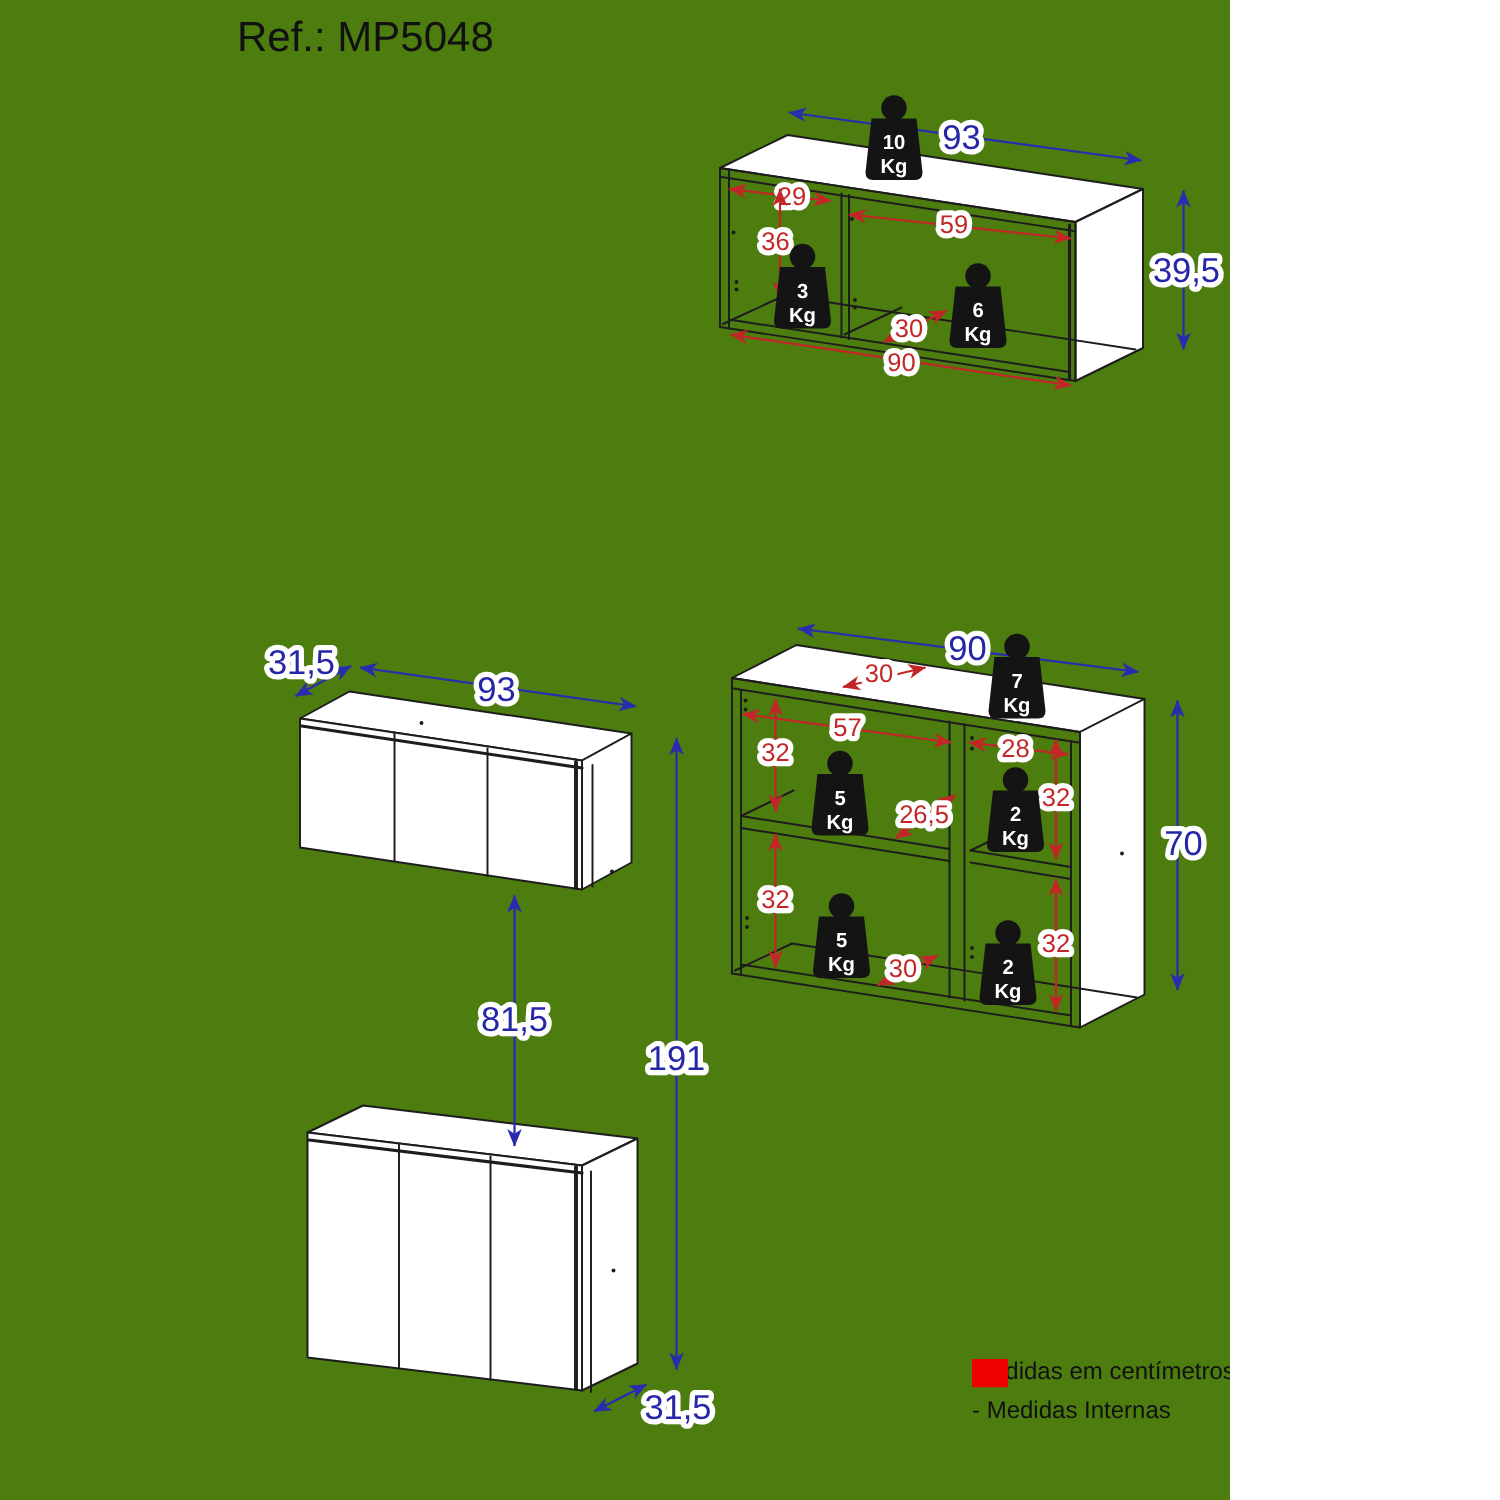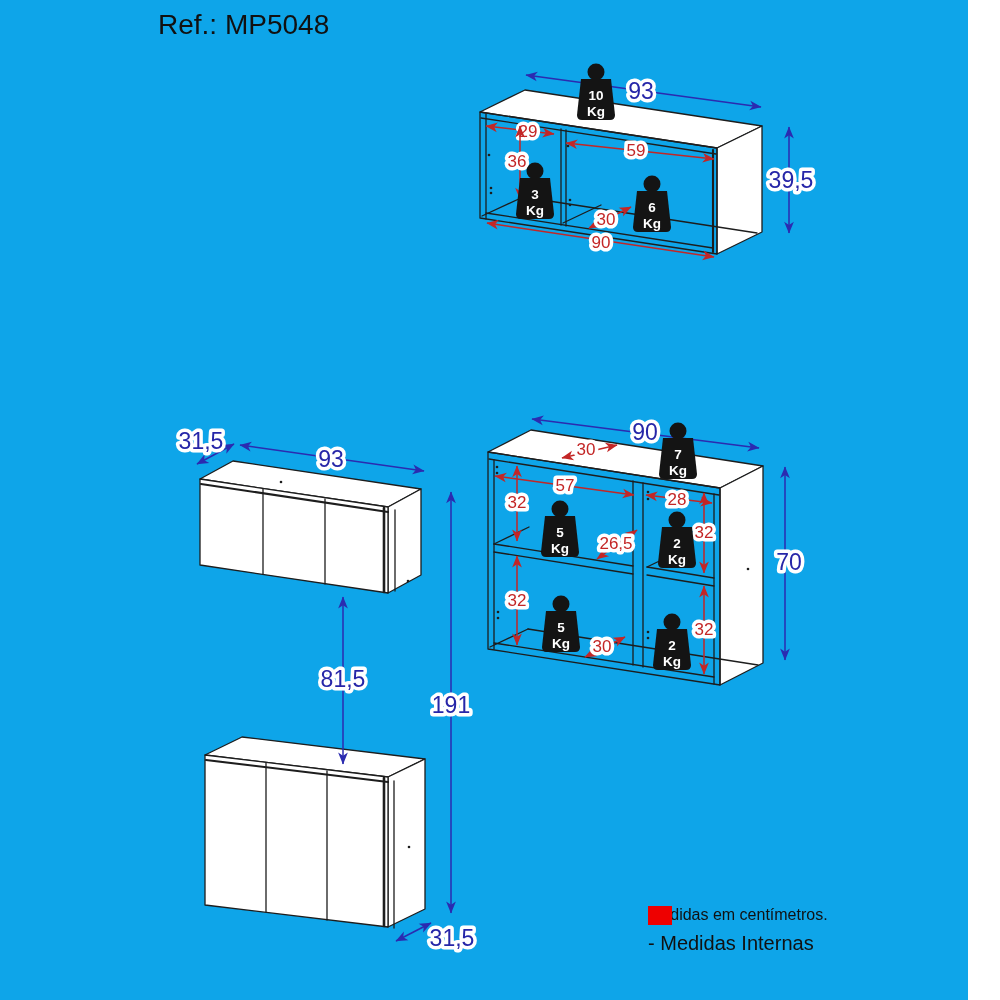--- a/index.html
+++ b/index.html
@@ -1,36 +1,36 @@
 <!DOCTYPE html>
 <html><head>
 <meta charset="utf-8">
 <style>
   html,body{margin:0;padding:0;background:#fff;width:1000px;height:1000px;
     font-family:"Liberation Sans",sans-serif;}
-  #stage{position:relative;width:968px;height:1000px;overflow:hidden;background:#0ea5e9;}
+  #stage{position:relative;width:820px;height:1000px;overflow:hidden;background:#4d7c0f;}
   svg{position:absolute;left:0;top:0;font-family:"Liberation Sans",sans-serif;}
   .cab path,.cab line{fill:none;stroke:#1d1d1d;stroke-width:1.3;stroke-linejoin:round;stroke-linecap:round;}
   .cab path.face{fill:#fff;}
   .cab .w2{stroke-width:2.1}
   .cab .w25{stroke-width:2.6}
   .dot{fill:#1d1d1d;stroke:none}
   .dimr line{stroke:#c32626;stroke-width:1.5}
   .dimb line{stroke:#2b2bb0;stroke-width:1.5}
   text.lr{fill:#c32626;font-size:17px}
   text.lb{fill:#2626a8;font-size:23px}
   .dl{text-anchor:middle;dominant-baseline:central}
   .halo{paint-order:stroke fill;stroke:#fff;stroke-width:7px;stroke-linejoin:round}
   .wt path,.wt circle{fill:#141414;stroke:none}
   .wt text{fill:#fff;font-weight:bold;font-size:13.5px;text-anchor:middle;dominant-baseline:central}
   .title-text{fill:#111;font-size:28px}
   .legend{position:absolute;left:648px;top:906px;width:330px;color:#111;}
   .legend .hd{font-size:16px;margin-bottom:4px;}
   .legend .row{display:flex;align-items:center;gap:9px;margin-top:8px;}
-  .legend .row span{font-size:20px;}
+  .legend .row span{font-size:16px;}
 </style>
 </head>
 <body>
 
 <div id="stage">
 <svg width="1000" height="1000" viewBox="0 0 1000 1000">
   <defs>
     <marker id="mr" viewBox="0 0 12 10" refX="11" refY="5" markerWidth="13" markerHeight="11" orient="auto-start-reverse" markerUnits="userSpaceOnUse">
       <path d="M0.5,0.5 L11.5,5 L0.5,9.5 L3.5,5 Z" fill="#c32626"></path>
     </marker>

